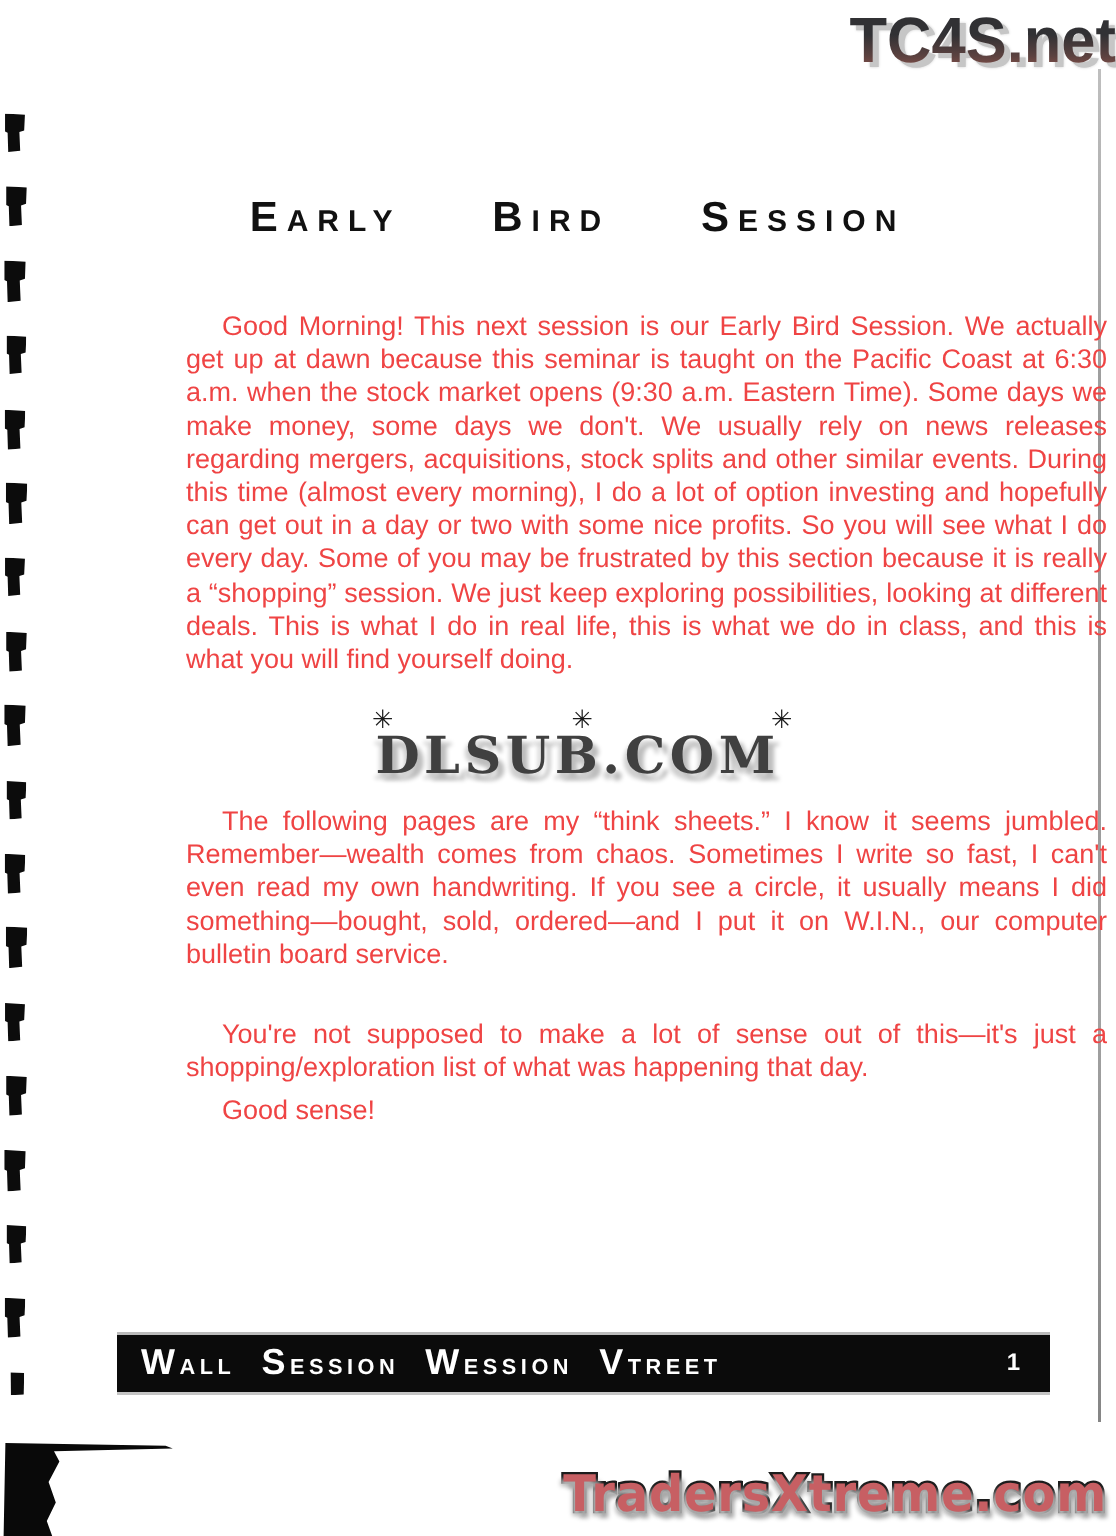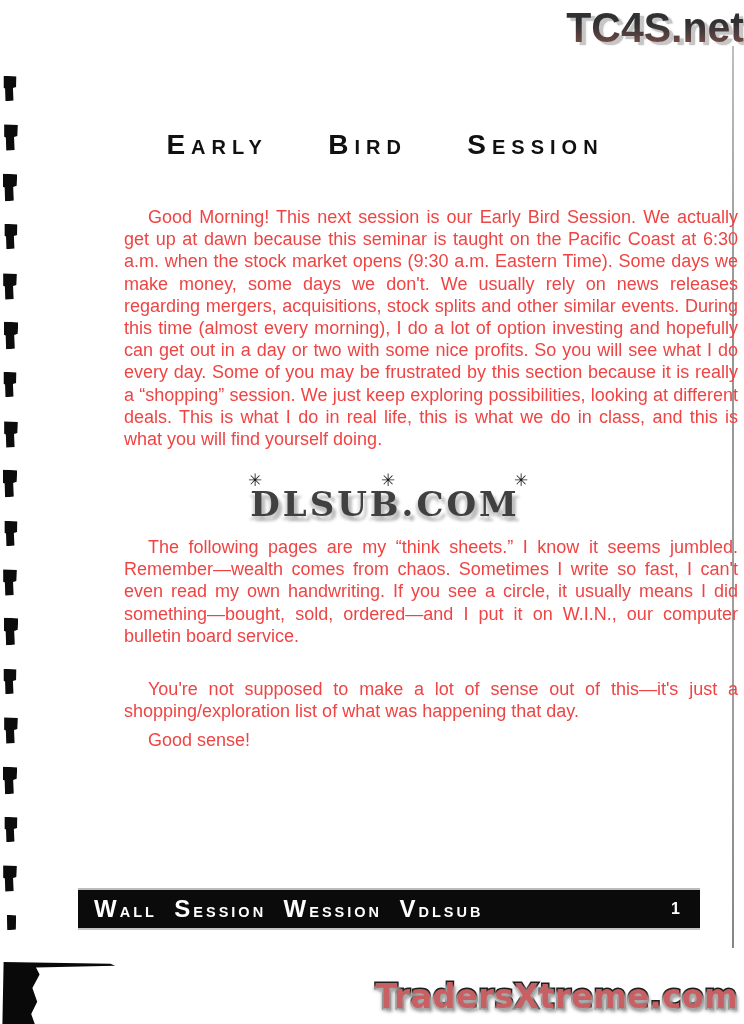--- a/index.html
+++ b/index.html
@@ -124,20 +124,20 @@
 
 <div class="abs para" id="p3">You're not supposed to make a lot of sense out of this—it's just a shopping/exploration list of what was happening that day.</div>
 
 <div class="abs para" id="closing">Good sense!</div>
 
 <div class="abs" id="footer-bar">
   <div id="footer-words">
     <span class="word"><span class="cap">W</span><span class="rest">ALL</span></span>
     <span class="word"><span class="cap">S</span><span class="rest">ESSION</span></span>
     <span class="word"><span class="cap">W</span><span class="rest">ESSION</span></span>
-    <span class="word"><span class="cap">V</span><span class="rest">DLSUB</span></span>
+    <span class="word"><span class="cap">V</span><span class="rest">TREET</span></span>
   </div>
   <div id="page-number">1</div>
 </div>
 
 <div class="abs" id="scan-blob"></div>
 
 <div class="abs" id="traders">TradersXtreme.com</div>
 
 </body></html>

